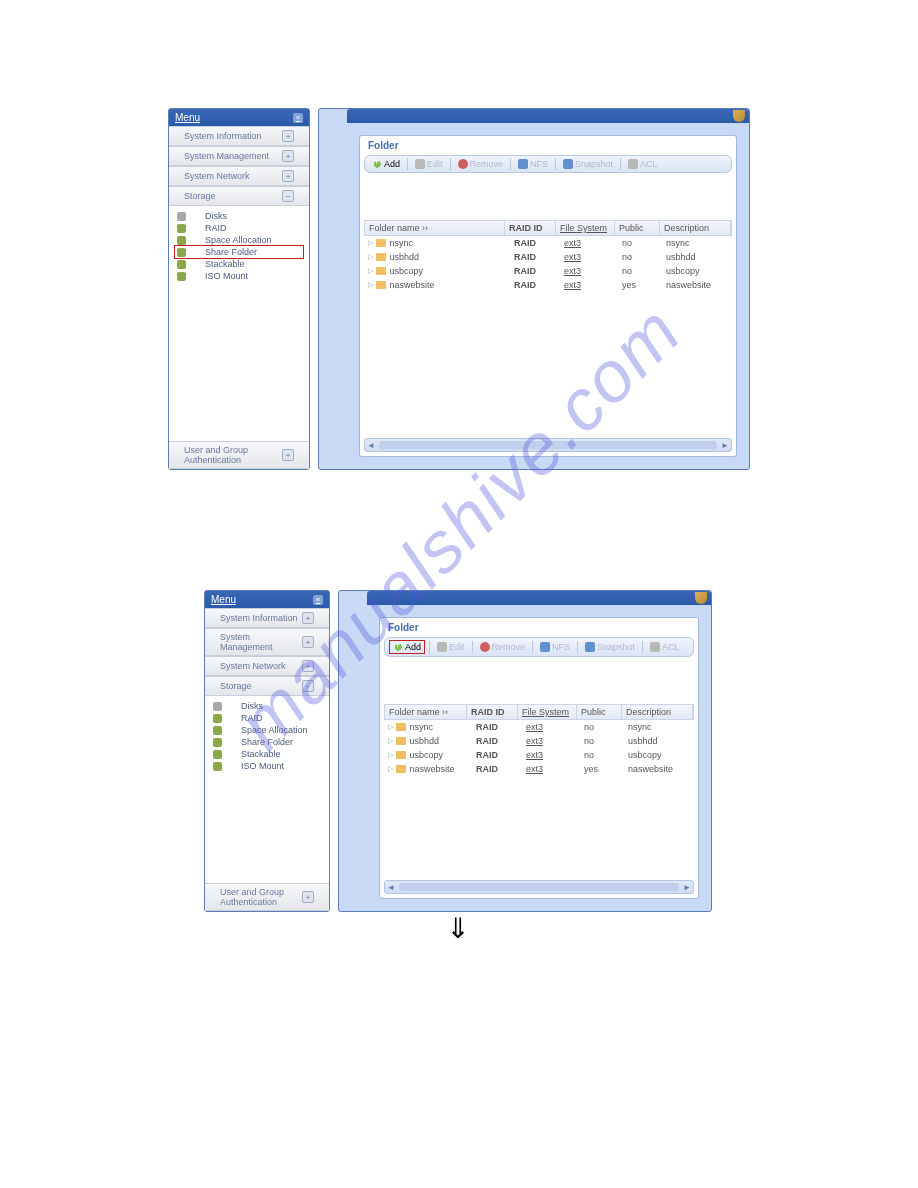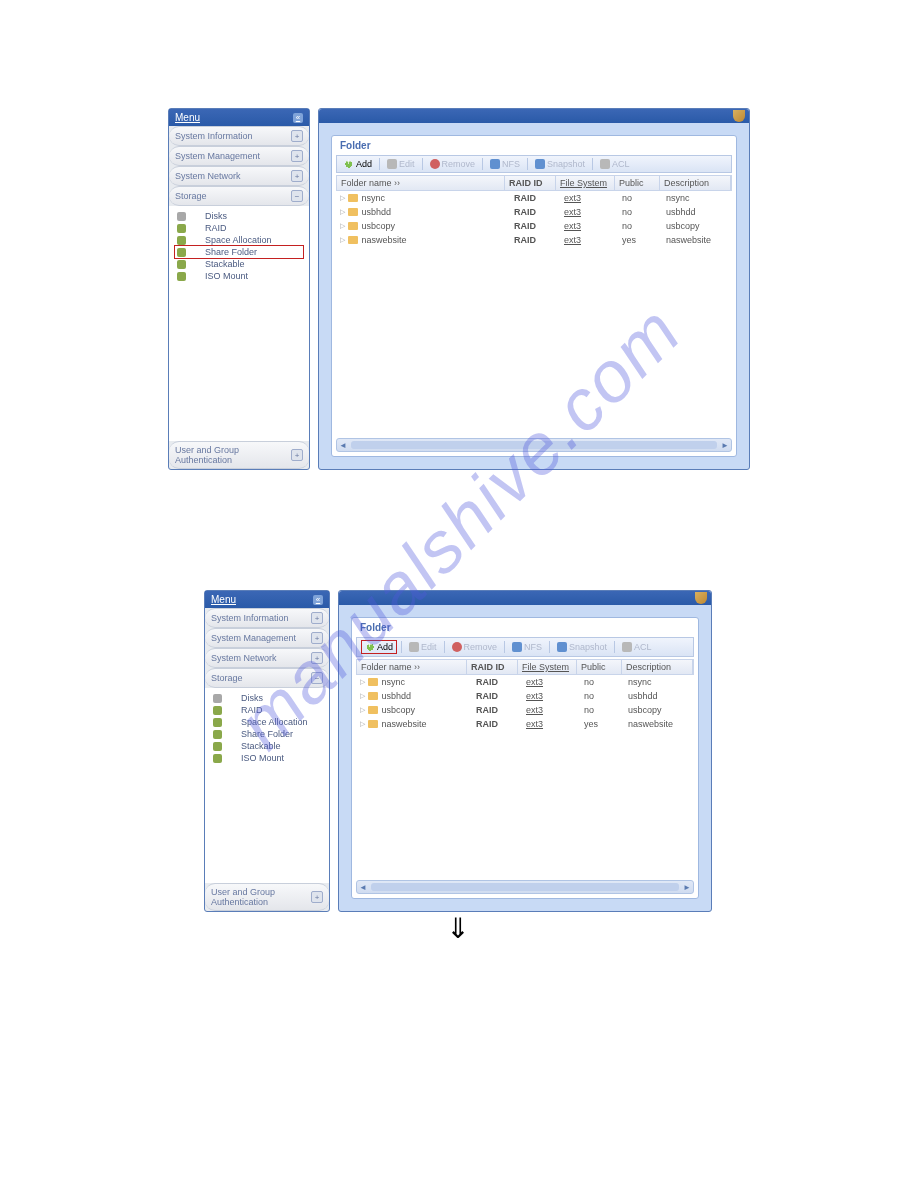--- a/index.html
+++ b/index.html
@@ -69,28 +69,27 @@
     border-radius: 2px;
     display: flex;
     align-items: center;
     justify-content: center;
     font-size: 8px;
   }
   .menu-section {
     background: linear-gradient(#f7f8fa, #e4e6eb);
     border-top: 1px solid #c8cfdb;
     border-bottom: 1px solid #c8cfdb;
-    padding: 3px 6px;
+    padding: 3px 15px;
     font-size: 9px;
     color: #6778a0;
     display: flex;
     justify-content: space-between;
     align-items: center;
     cursor: pointer;
-    border-radius: 10px;
   }
   .menu-section .label { flex: 1; }
   .expand-btn {
     width: 10px;
     height: 10px;
     background: #dfe4ed;
     border: 1px solid #9fadcc;
     border-radius: 2px;
     font-size: 8px;
     display: flex;
@@ -127,20 +126,21 @@
     margin-top: auto;
   }
 
   .content {
     background: #c8daf5;
     border: 1px solid #5a7db8;
     border-radius: 3px;
     display: flex;
     flex-direction: column;
     flex: 1;
+    padding-left: 28px;
   }
   .content.first { height: 360px; }
   .content.second { height: 320px; }
   .content-header {
     background: linear-gradient(#3b67b5, #2a5aa8);
     height: 14px;
     border-radius: 3px 3px 0 0;
     display: flex;
     justify-content: flex-end;
     padding: 0 4px;
@@ -164,21 +164,21 @@
   .panel-title {
     color: #4a6db0;
     font-size: 10px;
     padding: 4px 8px;
     font-weight: bold;
   }
   .toolbar {
     margin: 0 4px;
     background: linear-gradient(#f0f4fc, #dae4f5);
     border: 1px solid #b8c8e4;
-    border-radius: 0;
+    border-radius: 6px;
     padding: 2px 4px;
     display: flex;
     gap: 4px;
     align-items: center;
     font-size: 9px;
   }
   .tb-btn {
     display: flex;
     align-items: center;
     gap: 2px;
@@ -202,20 +202,21 @@
 
   .table {
     margin: 2px 4px 0 4px;
     font-size: 9px;
     color: #555;
   }
   .table-header {
     display: flex;
     background: linear-gradient(#f4f6fb, #e2e8f4);
     border: 1px solid #c8d4ea;
+    margin-top: 45px;
   }
   .th {
     padding: 2px 4px;
     border-right: 1px solid #c8d4ea;
   }
   .col-name { flex: 1; }
   .col-raid { width: 42px; font-weight: bold; }
   .col-fs { width: 50px; text-decoration: underline; }
   .col-pub { width: 36px; }
   .col-desc { width: 62px; }

